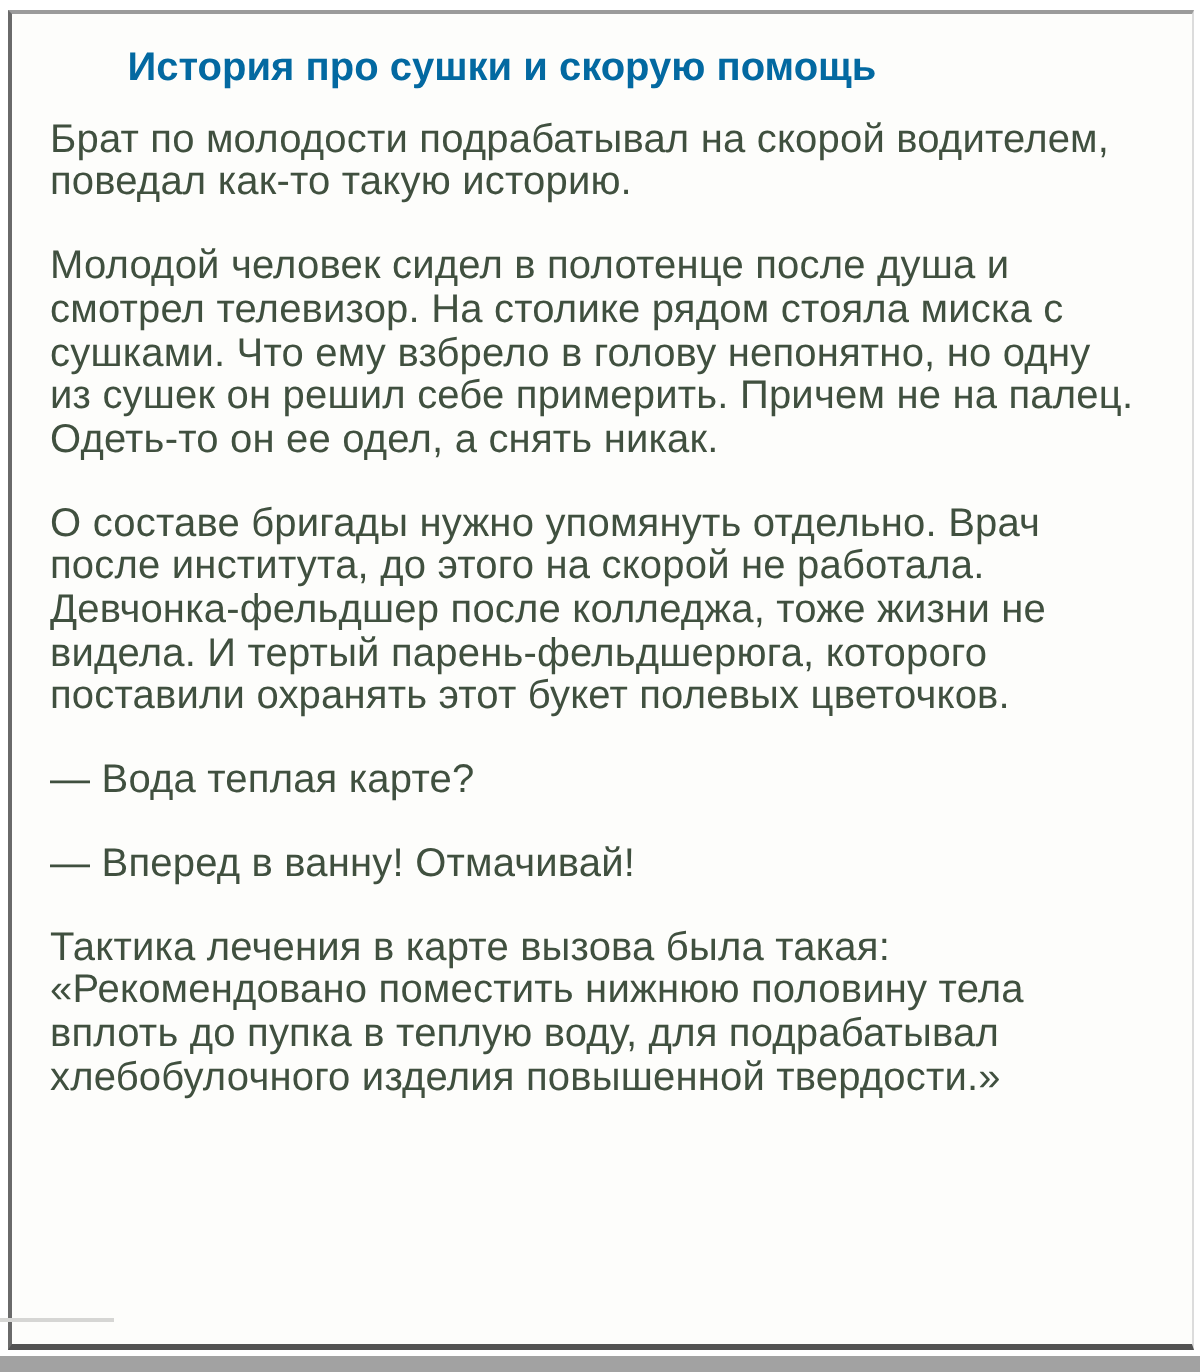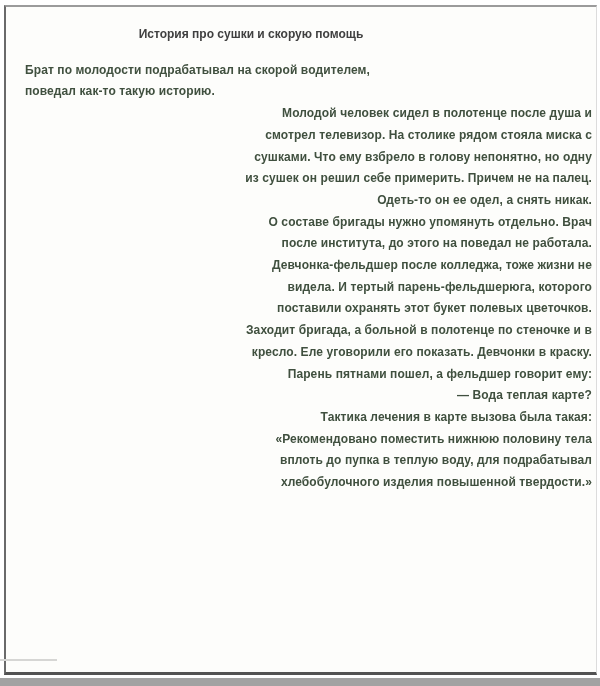--- a/index.html
+++ b/index.html
@@ -31,38 +31,37 @@
   }
   .content {
     position: absolute;
     left: 0; top: 0; right: 0; bottom: 0;
     padding: 17px 4px 0 19px;
     overflow: hidden;
   }
   .story-title {
     margin: 0 115px 14px 0;
     text-align: center;
-    font-size: 12px;
+    font-size: 20px;
     font-weight: 700;
     line-height: 21.7px;
-    color: #404040;
+    color: #0369a1;
     white-space: pre-line;
   }
   .para {
     margin: 0;
-    font-size: 12px;
-    font-weight: 700;
+    font-size: 20px;
+    font-weight: 400;
     line-height: 21.7px;
     color: #40503f;
     white-space: pre-line;
     letter-spacing: 0.1px;
   }
   .para + .para {
-    margin-top: 0;
-    text-align: right;
+    margin-top: 20px;
   }
   .scan-artifact-line {
     position: absolute;
     left: 0;
     top: 659px;
     width: 57px;
     height: 2px;
     background: #d6d6d4;
   }
   .bottom-strip {
@@ -86,32 +85,30 @@
 поведал как-то такую историю.</p>
 
       <p class="para">Молодой человек сидел в полотенце после душа и
 смотрел телевизор. На столике рядом стояла миска с
 сушками. Что ему взбрело в голову непонятно, но одну
 из сушек он решил себе примерить. Причем не на палец.
 Одеть-то он ее одел, а снять никак.</p>
 
 
       <p class="para">О составе бригады нужно упомянуть отдельно. Врач
-после института, до этого на поведал не работала.
+после института, до этого на скорой не работала.
 Девчонка-фельдшер после колледжа, тоже жизни не
 видела. И тертый парень-фельдшерюга, которого
 поставили охранять этот букет полевых цветочков.</p>
 
-      <p class="para">Заходит бригада, а больной в полотенце по стеночке и в
-кресло. Еле уговорили его показать. Девчонки в краску.
-Парень пятнами пошел, а фельдшер говорит ему:</p>
 
       <p class="para">— Вода теплая карте?</p>
 
 
+      <p class="para">— Вперед в ванну! Отмачивай!</p>
 
       <p class="para">Тактика лечения в карте вызова была такая:
 «Рекомендовано поместить нижнюю половину тела
 вплоть до пупка в теплую воду, для подрабатывал
 хлебобулочного изделия повышенной твердости.»</p>
     </div>
   </div>
 
   <div class="scan-artifact-line"></div>
   <div class="bottom-strip"></div>

